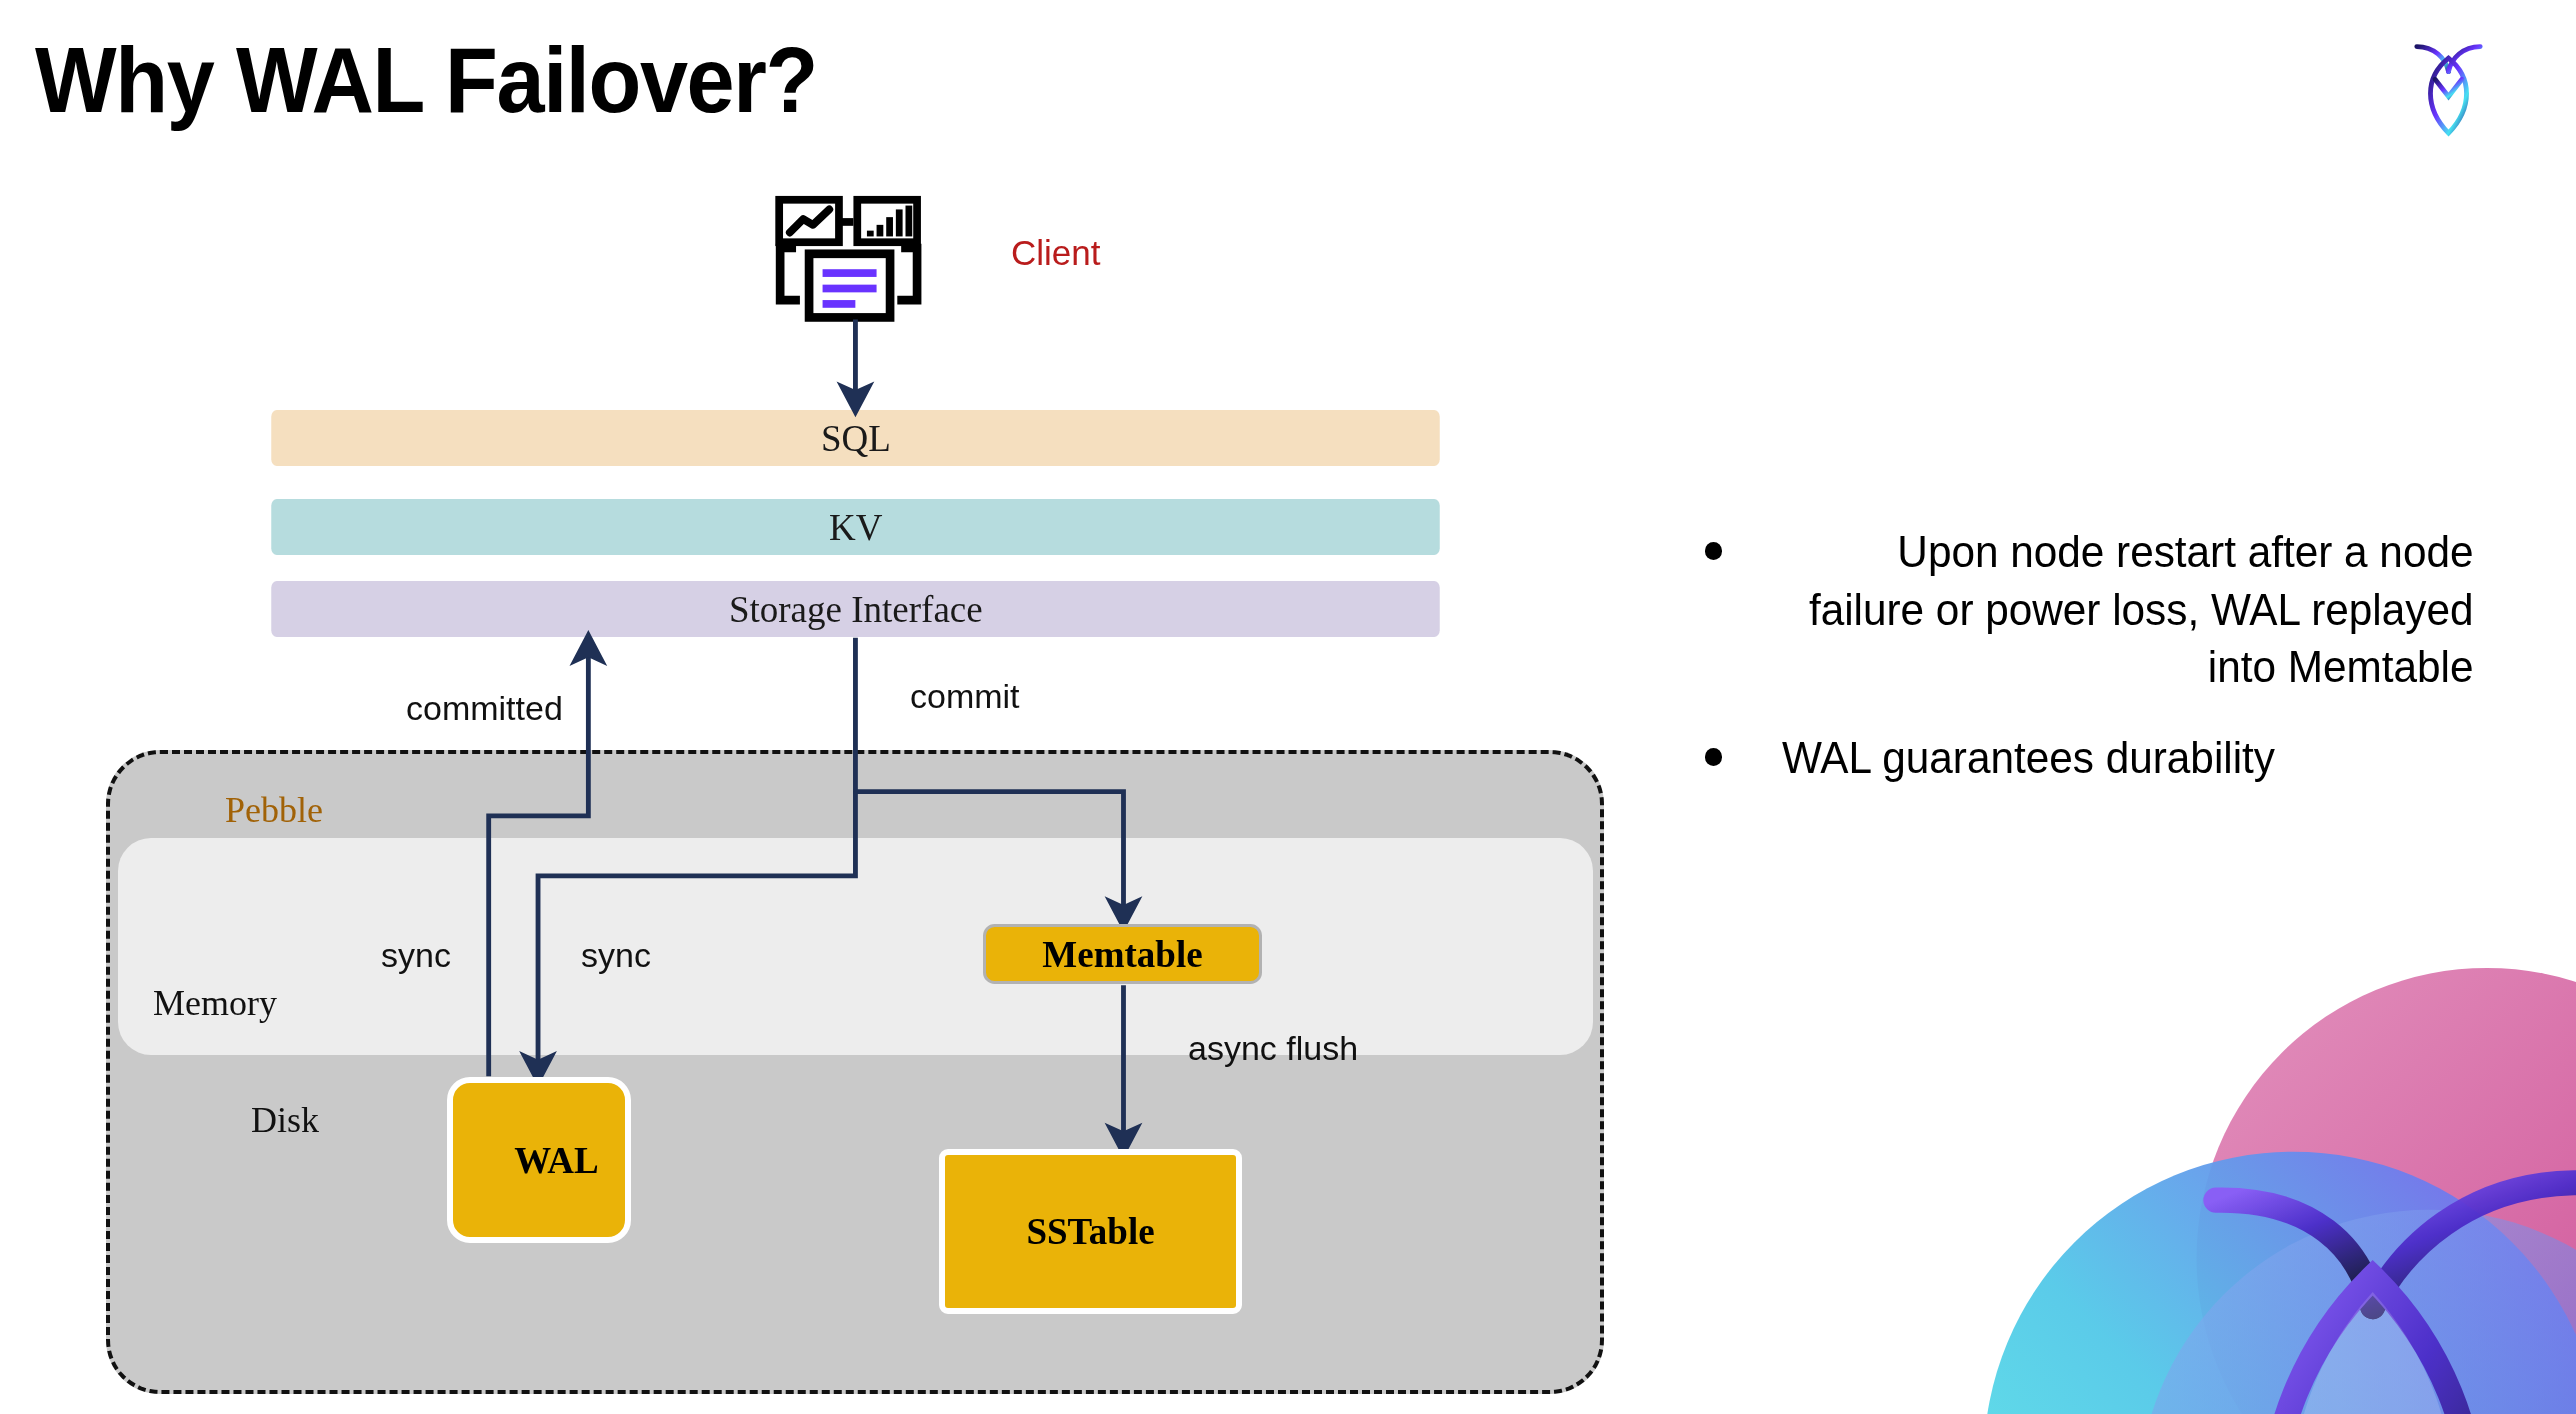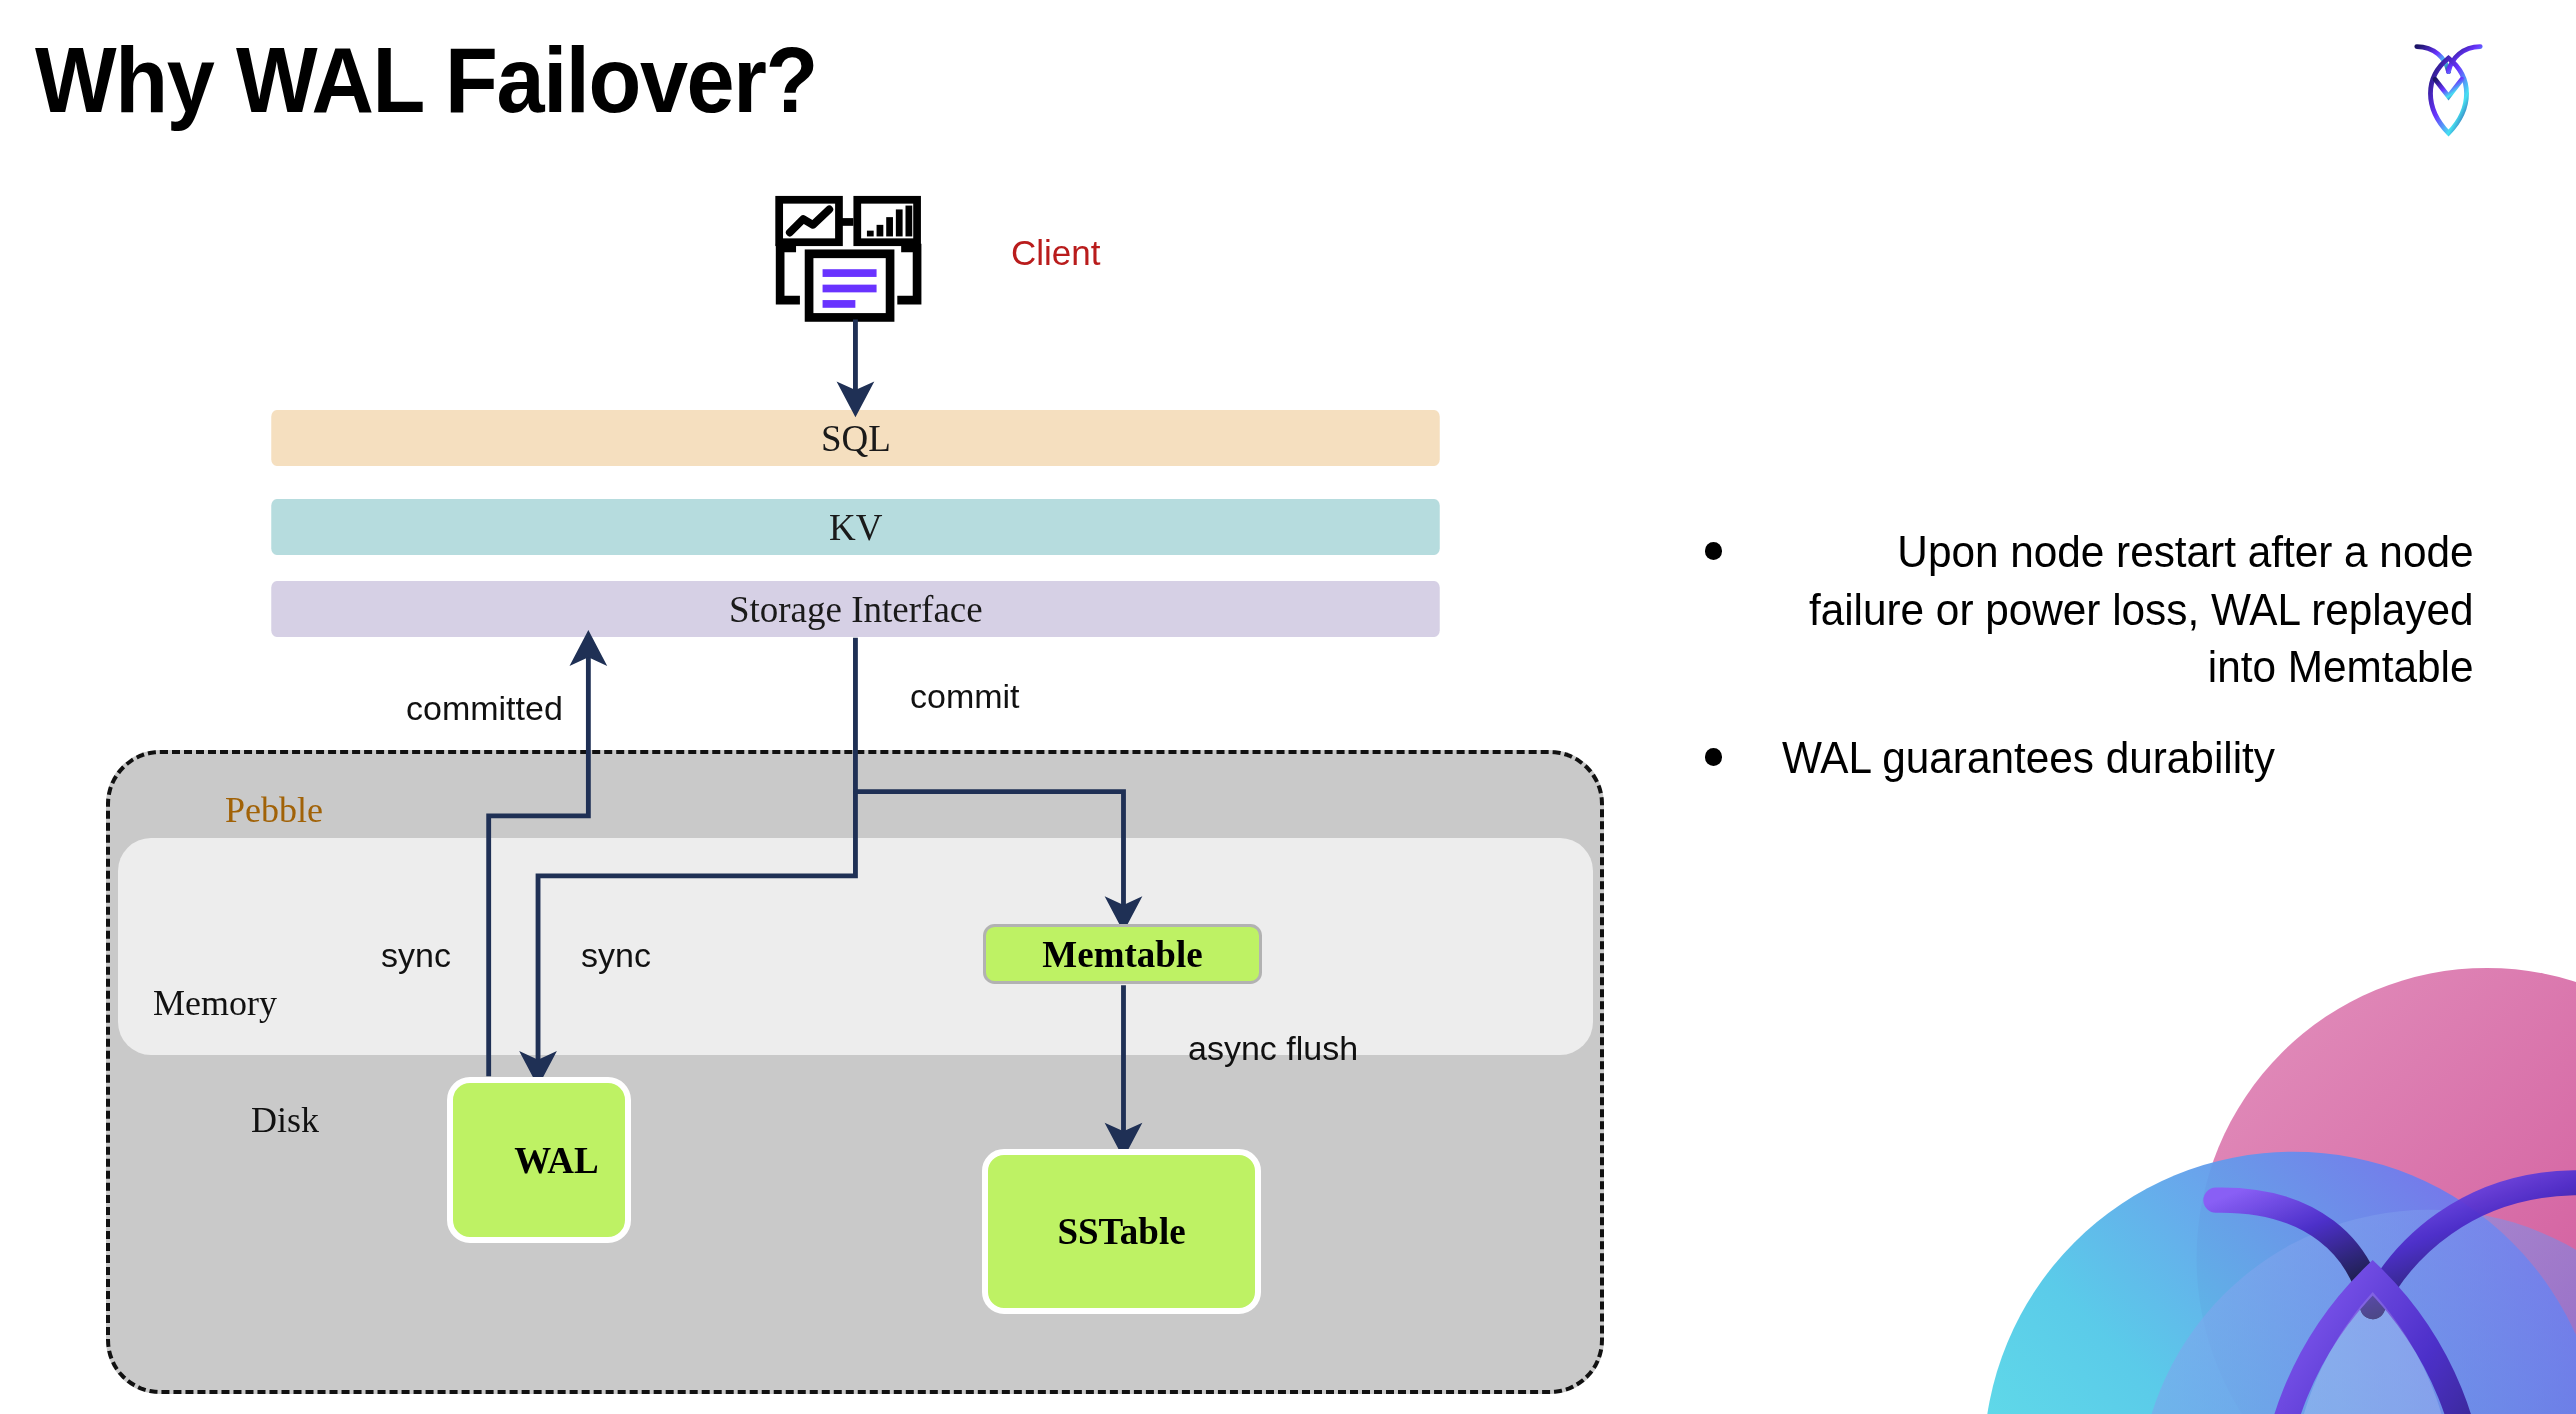--- a/index.html
+++ b/index.html
@@ -136,21 +136,21 @@
     top: 1099px;
     font-family: "Liberation Serif", serif;
     font-size: 36px;
     color: #111111;
     margin-left: 44px;
   }
 
   
   .node-box {
     position: absolute;
-    background: #bef264;
+    background: #eab308;
     display: flex;
     align-items: center;
     justify-content: center;
     font-family: "Liberation Serif", serif;
     font-weight: 700;
     font-size: 37px;
     color: #000000;
     box-sizing: border-box;
   }
   #node-memtable {
@@ -164,26 +164,26 @@
   #node-wal {
     left: 447px;
     top: 1077px;
     width: 184px;
     height: 166px;
     border: 6.8px solid #FFFFFF;
     border-radius: 23px;
     padding-left: 35px;
   }
   #node-sstable {
-    left: 982px;
+    left: 939px;
     top: 1149px;
-    width: 279px;
+    width: 303px;
     height: 165px;
     border: 6.8px solid #FFFFFF;
-    border-radius: 22px;
+    border-radius: 9px;
   }
 
   
   .edge-label {
     position: absolute;
     font-family: "Liberation Sans", sans-serif;
     font-size: 34px;
     color: #111111;
     white-space: nowrap;
   }

